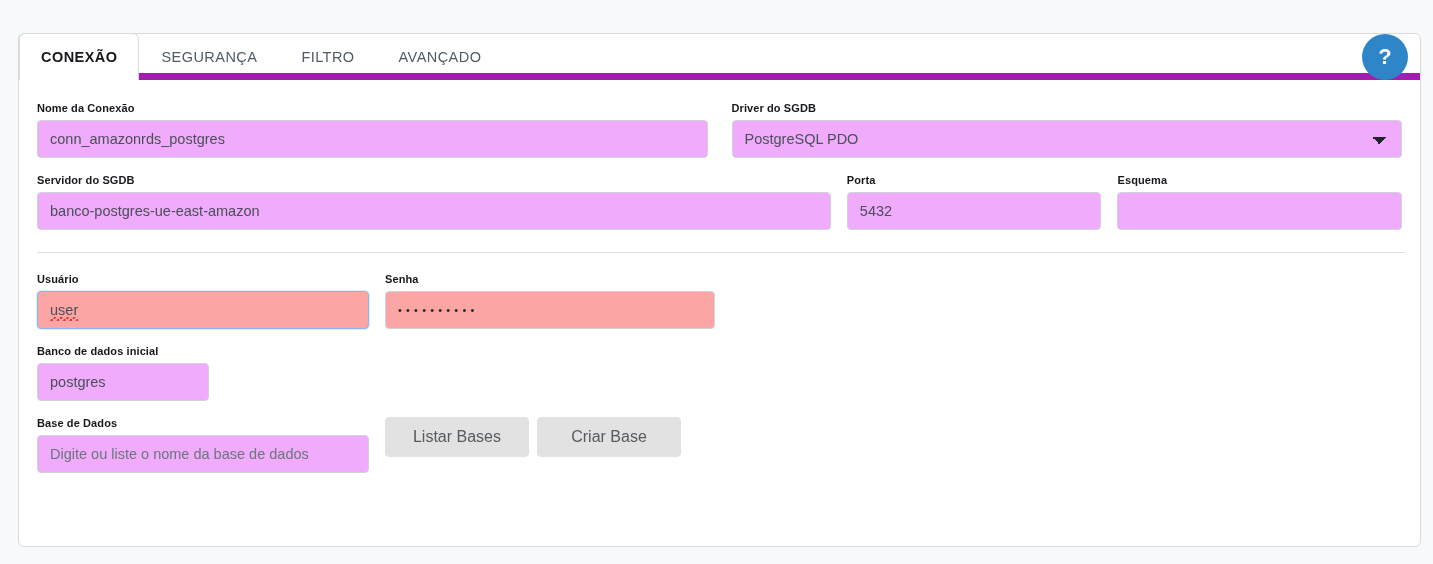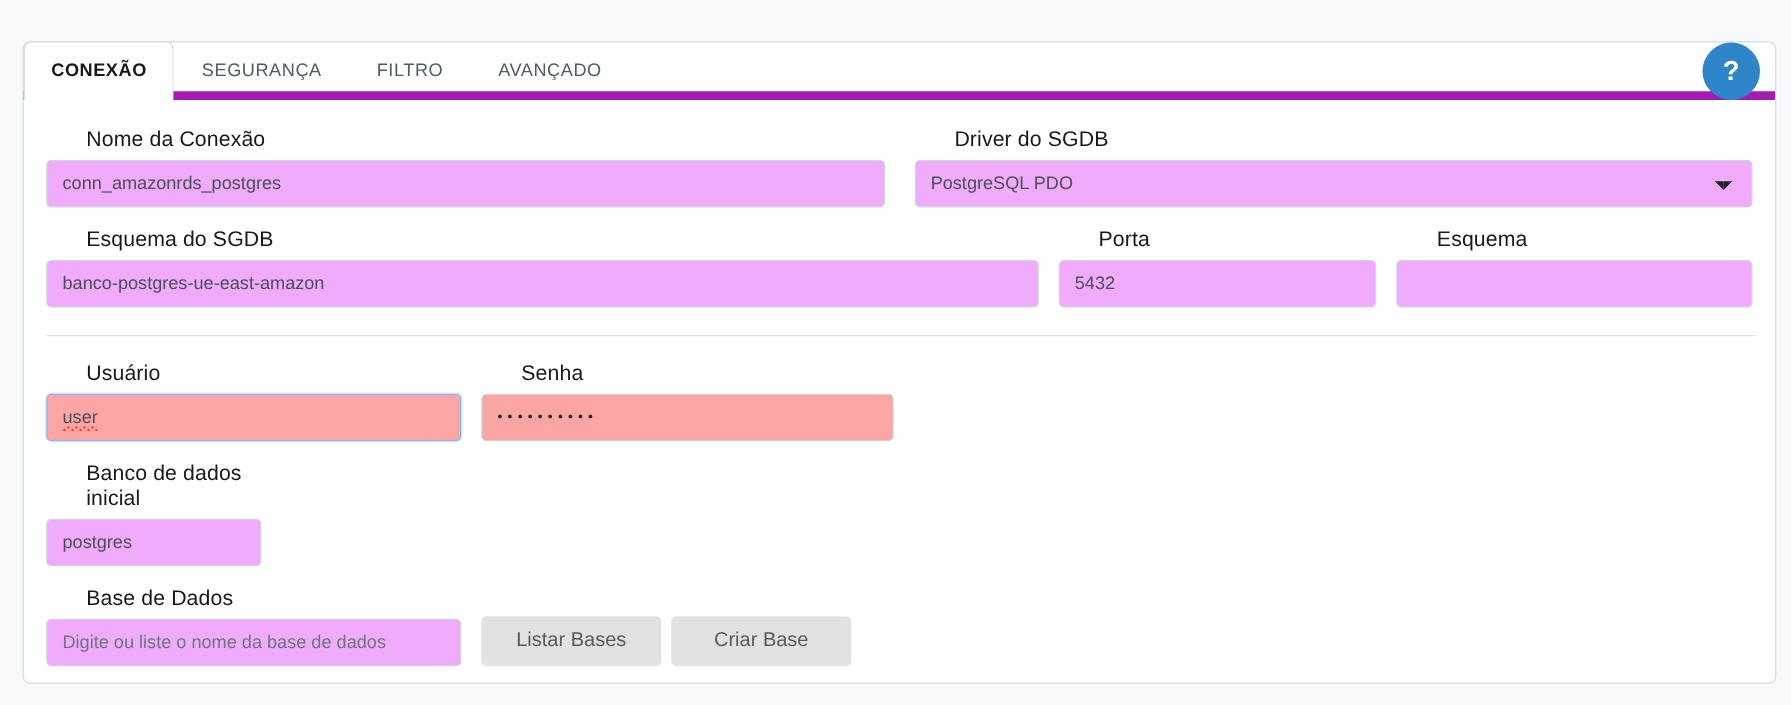--- a/index.html
+++ b/index.html
@@ -105,27 +105,26 @@
     padding: 22px 18px 0 18px;
   }
 
   .row {
     display: flex;
     margin-bottom: 16px;
   }
   .fieldgroup { display: flex; flex-direction: column; }
 
   label.fl {
-    font-size: 17px;
-    font-weight: normal;
+    font-size: 11px;
+    font-weight: bold;
     color: #16181b;
     margin-bottom: 6px;
     letter-spacing: .1px;
     display: block;
-    margin-left: 32px;
   }
 
   input.fi, select.fi {
     height: 38px;
     border: 1px solid #ced4da;
     border-radius: 4px;
     padding: 0 12px;
     font-size: 14.5px;
     color: #495057;
     background: #f0abfc;
@@ -248,21 +247,21 @@
       <div class="fieldgroup w-driver">
         <label class="fl">Driver do SGDB</label>
         <select class="fi">
           <option>PostgreSQL PDO</option>
         </select>
       </div>
     </div>
 
     <div class="row">
       <div class="fieldgroup w-server">
-        <label class="fl">Esquema do SGDB</label>
+        <label class="fl">Servidor do SGDB</label>
         <input class="fi" type="text" value="banco-postgres-ue-east-amazon" style="">
       </div>
       <div class="fieldgroup w-porta">
         <label class="fl">Porta</label>
         <input class="fi" type="text" value="5432" style="">
       </div>
       <div class="fieldgroup w-esq">
         <label class="fl">Esquema</label>
         <input class="fi" type="text" value="" style="">
       </div>
@@ -288,21 +287,21 @@
       </div>
     </div>
 
     <div class="row">
       <div class="fieldgroup w-dbinit">
         <label class="fl">Banco de dados inicial</label>
         <input class="fi" type="text" value="postgres" style="">
       </div>
     </div>
 
-    <div class="row" style="align-items:flex-end;">
+    <div class="row" style="align-items:flex-start;">
       <div class="fieldgroup w-base">
         <label class="fl">Base de Dados</label>
         <input class="fi" type="text" placeholder="Digite ou liste o nome da base de dados" style="">
       </div>
       <button class="btn" style="margin-left:16px;">Listar Bases</button>
       <button class="btn" style="margin-left:8px;">Criar Base</button>
     </div>
 
   </div>
 </div>

